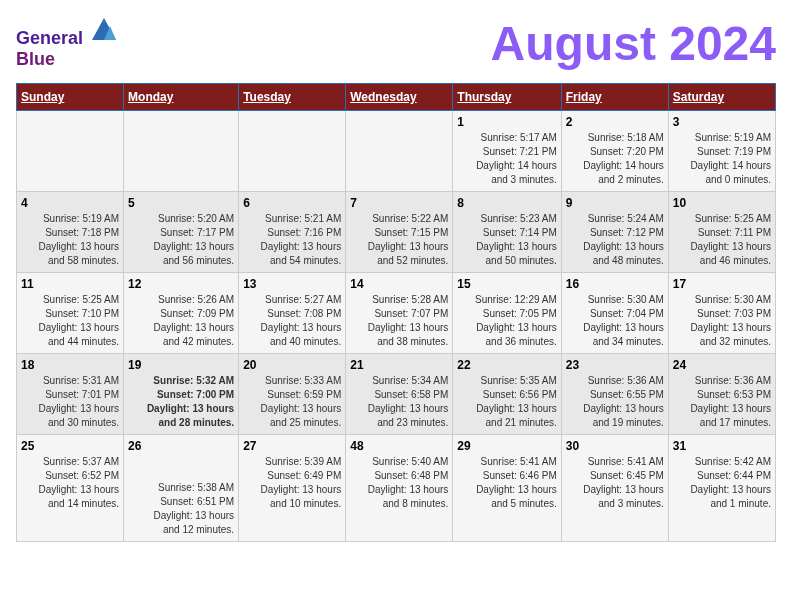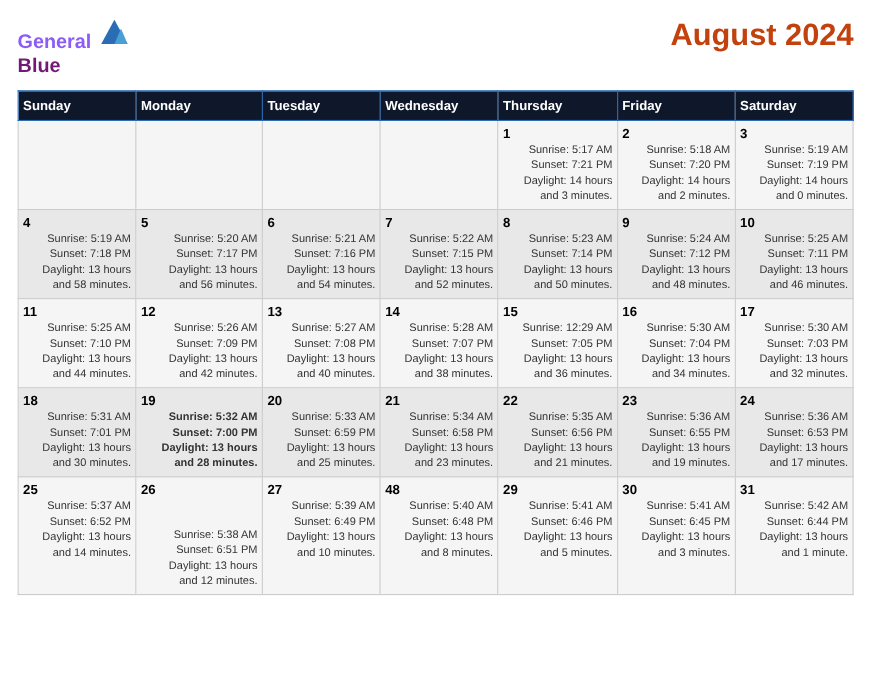--- a/index.html
+++ b/index.html
@@ -16,52 +16,53 @@
       align-items: flex-start;
       margin-bottom: 12px;
     }
     .logo {
       display: flex;
       align-items: center;
     }
     .logo-text-general {
       font-size: 18px;
       font-weight: bold;
-      color: #8b5cf6;
+      color: #4c1d95;
     }
     .logo-text-blue {
       font-size: 18px;
       font-weight: bold;
       color: #701a75;
     }
     .logo-icon {
       width: 28px;
       height: 28px;
       margin-left: 2px;
     }
     .title-area {
       text-align: right;
     }
     .main-title {
-      font-size: 28px;
+      font-size: 48px;
       font-weight: bold;
-      color: #c2410c;
+      color: #8b5cf6;
     }
     .subtitle {
       font-size: 16px;
       color: #333;
     }
     table {
       width: 100%;
       border-collapse: collapse;
       font-size: 11px;
     }
     thead tr {
-      background-color: #0f172a;
+      background-color: #7f1d1d;
       color: #fff;
+      text-decoration: underline;
     }
     thead th {
       padding: 6px 4px;
       text-align: left;
       font-size: 12px;
       border: 1px solid #2a6db5;
     }
     tbody tr {
       vertical-align: top;
     }

